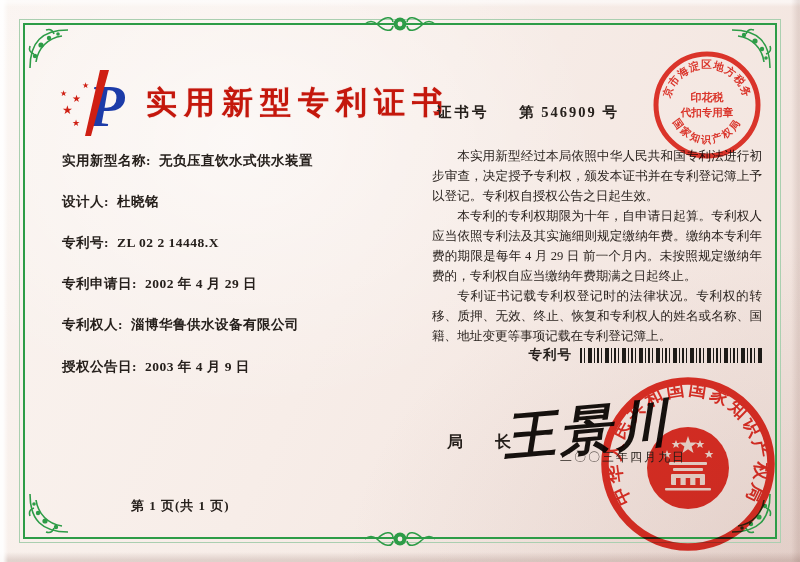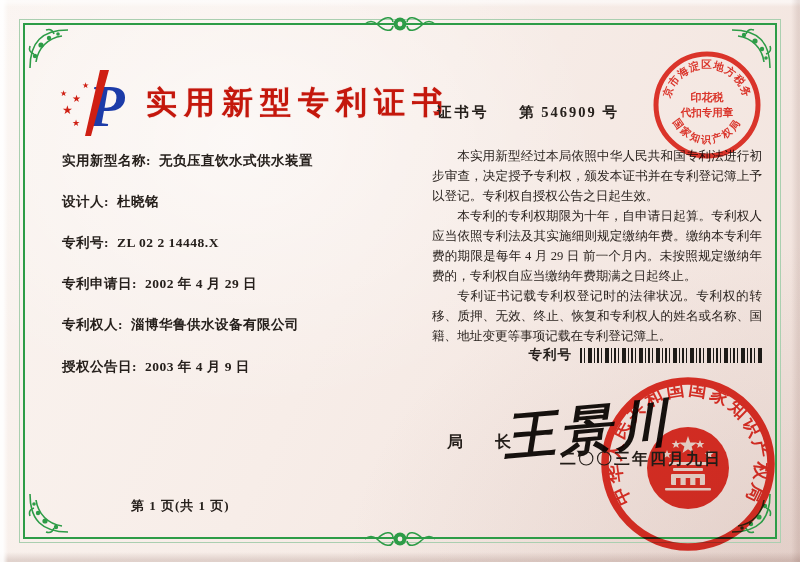--- a/index.html
+++ b/index.html
@@ -48,21 +48,21 @@
   
   .sig-label{position:absolute;left:447px;top:432px;font-size:16px;font-weight:bold;color:#26201c;letter-spacing:14px;}
   .sig-name{position:absolute;left:503px;top:396px;font-size:52px;font-weight:bold;font-style:italic;
     color:#16110e;transform:rotate(-5deg);letter-spacing:4px;white-space:nowrap;}
   
   .page-footer{position:absolute;left:131px;top:497px;font-size:13px;font-weight:bold;color:#26201c;letter-spacing:1px;}
   
   .seal{position:absolute;mix-blend-mode:multiply;}
   .seal-tax{left:651px;top:49px;width:112px;height:112px;opacity:.9;}
   .seal-office{left:594px;top:370px;width:188px;height:188px;opacity:.93;}
-  .seal-date{position:absolute;left:560px;top:449px;font-size:16px;font-weight:bold;color:#221c17;
+  .seal-date{position:absolute;left:560px;top:449px;font-size:12px;font-weight:normal;color:#221c17;
     letter-spacing:2px;white-space:nowrap;z-index:5;}
   svg text{font-family:"Liberation Serif","DejaVu Serif",serif;}
 </style>
 </head>
 <body>
 
 <div class="stage">
 
   <div class="frame-outer"></div>
   <div class="frame-inner"></div>

